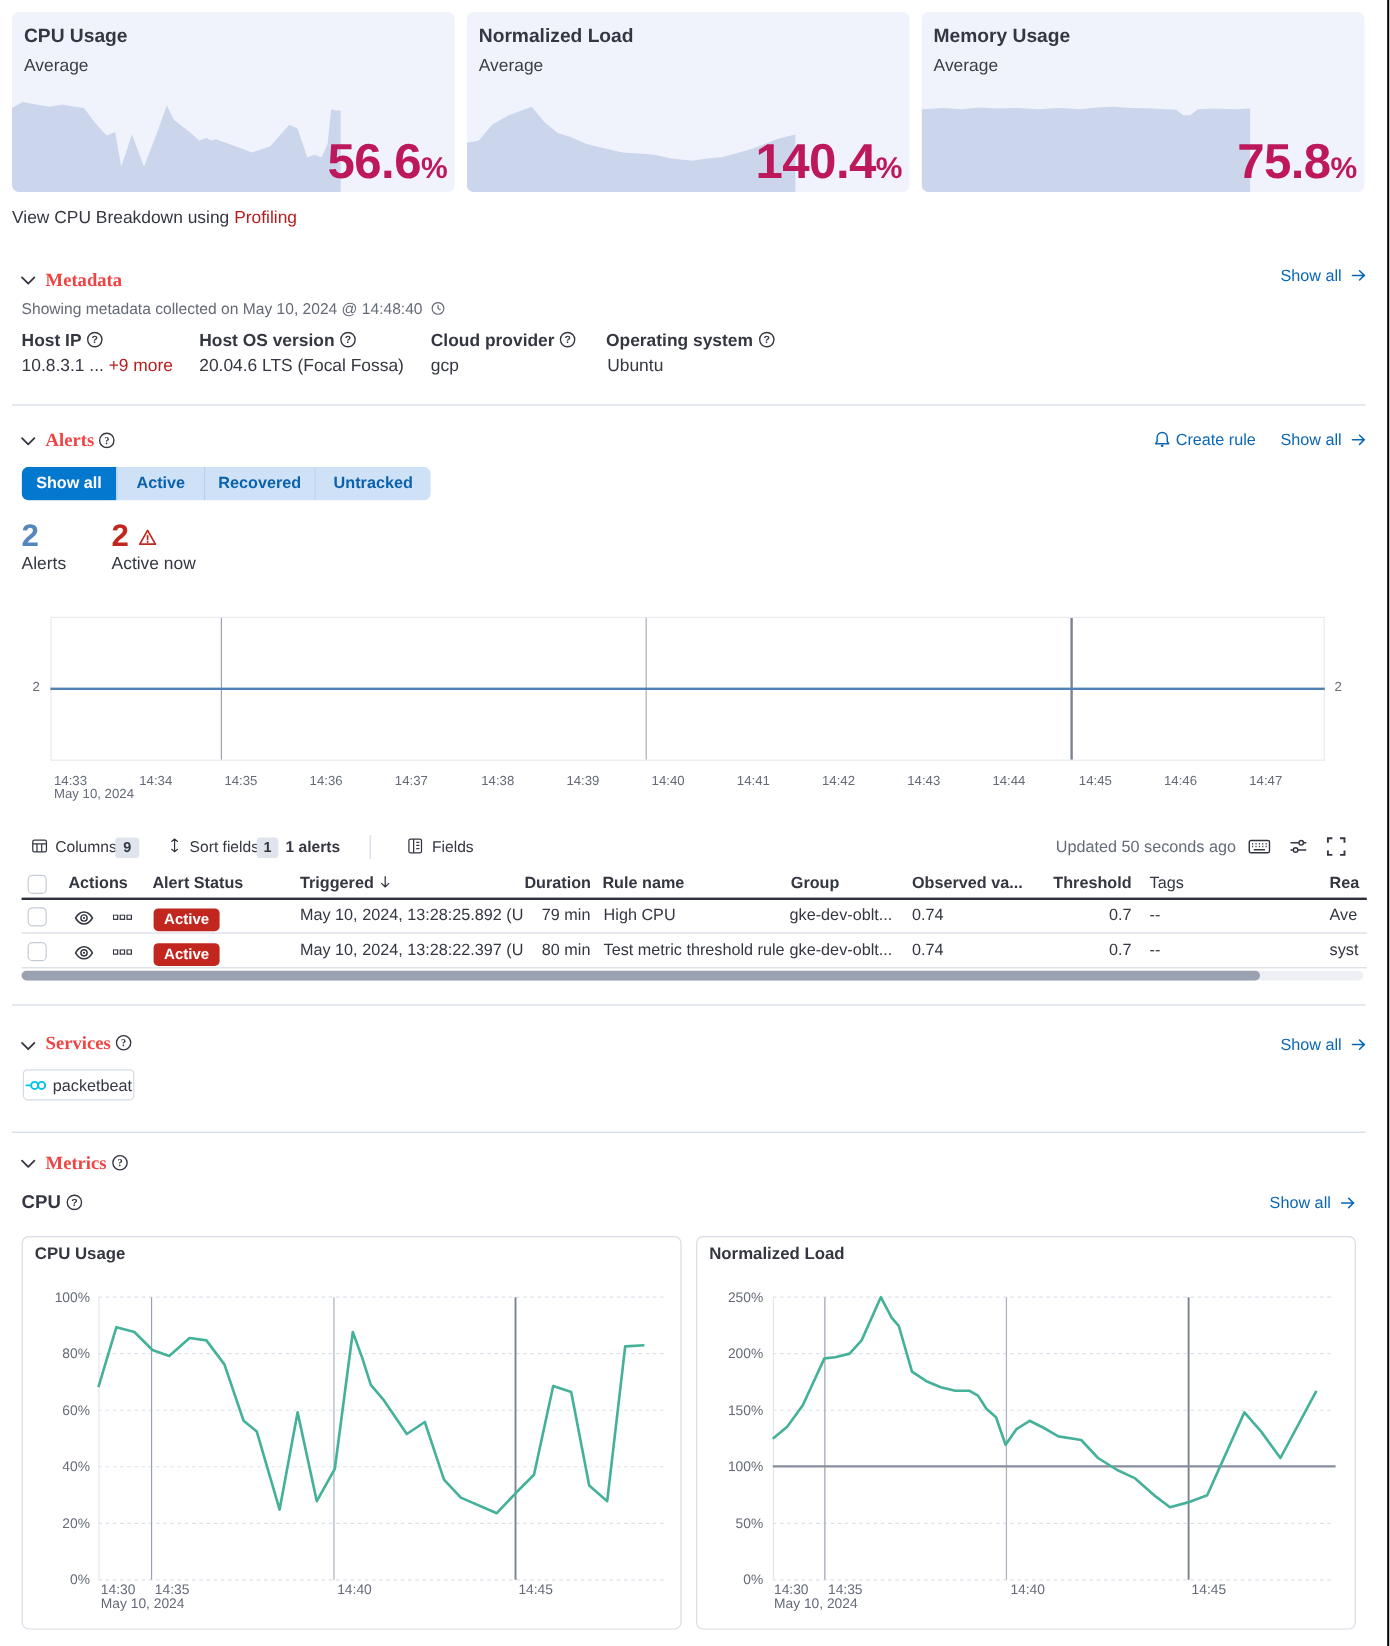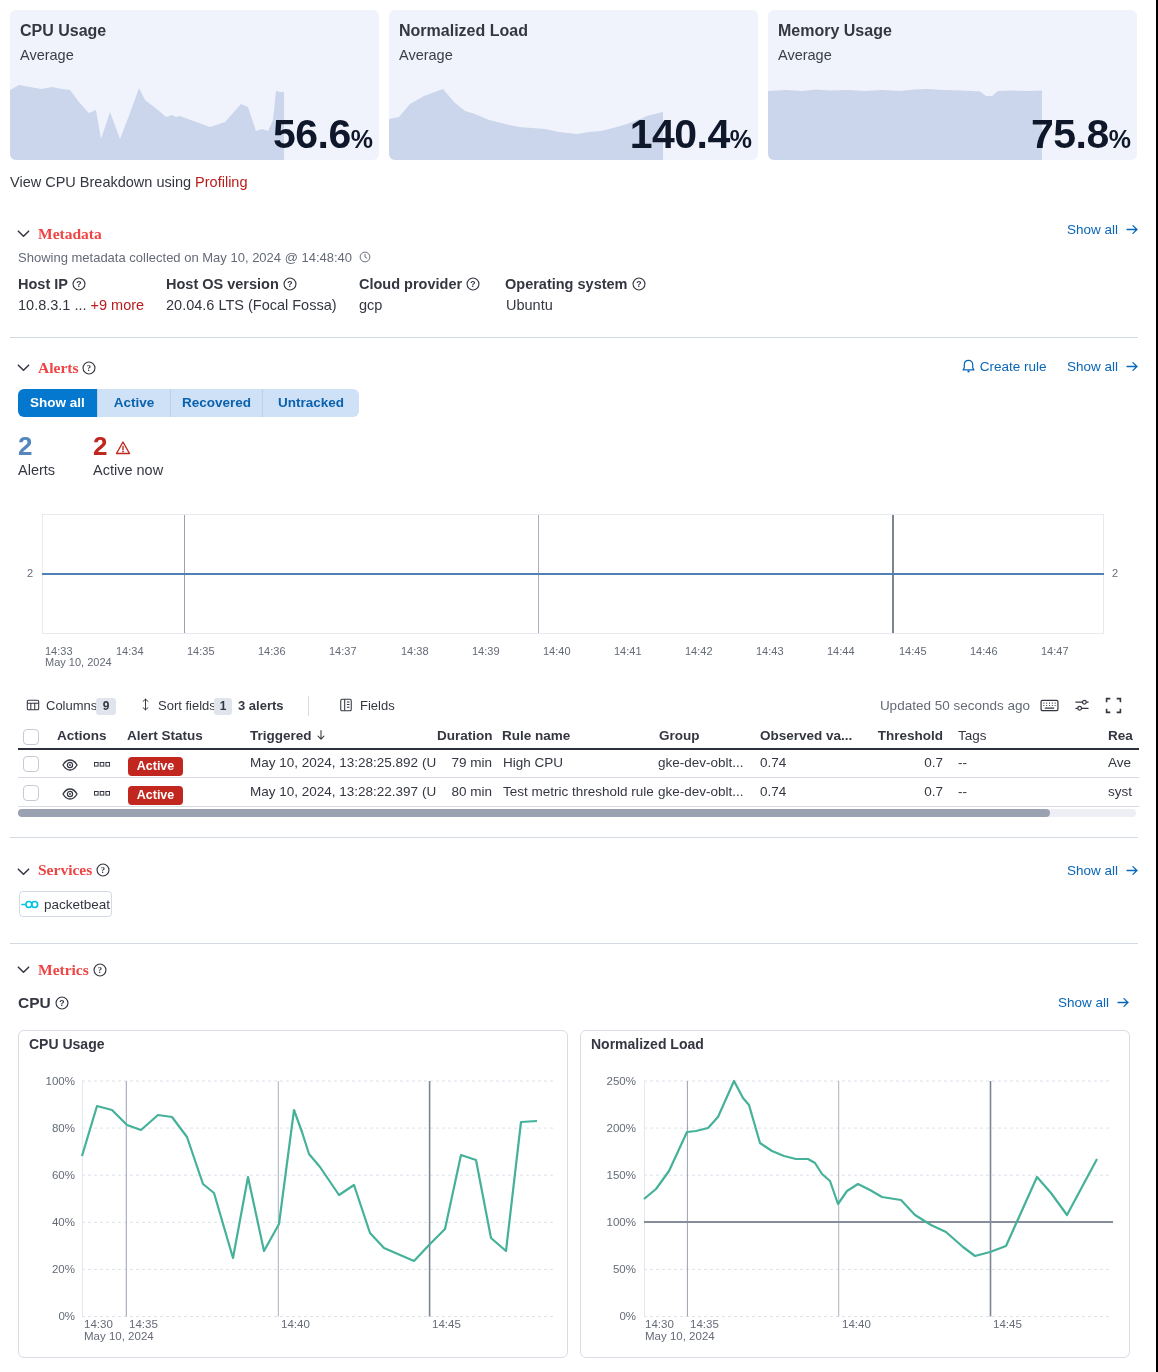--- a/index.html
+++ b/index.html
@@ -8,21 +8,21 @@
   #page { position:relative; width:1158px; height:1372px; overflow:hidden; background:#fff; }
   .abs { position:absolute; }
   .blue { color:#b91c1c; }
   .sub { color:#646a77; }
   .sec-title { font-size:15.5px; font-weight:700; color:#ef4444;font-family:Liberation Serif, serif; }
   .hr { position:absolute; left:10px; width:1128px; height:1px; background:#d3dae6; }
   .showall { position:absolute; font-size:13.5px; font-weight:500; color:#0a66b6; }
   .card { position:relative; height:150px; background:#f0f3fb; border-radius:6px; overflow:hidden; flex:1; }
   .card h3 { position:absolute; top:12px; left:10px; font-size:16px; font-weight:700; color:#343741;}
   .card .avg { position:absolute; top:37px; left:10px; font-size:14.5px; color:#3a3e47; }
-  .card .num { position:absolute; right:6px; bottom:5px; font-size:41px; font-weight:700; color:#0f172a; letter-spacing:-0.5px; line-height:1;}
+  .card .num { position:absolute; right:6px; bottom:5px; font-size:41px; font-weight:700; color:#be185d; letter-spacing:-0.5px; line-height:1;}
   .card .num span { font-size:25px; letter-spacing:0; }
   .card svg { position:absolute; left:0; bottom:0; }
   .chev { width:15px; height:15px; }
   .qm { width:14px; height:14px; vertical-align:-2px; }
 </style>
 </head>
 <body>
 <div id="page">
 
   <div class="abs" style="left:10px; top:10px; width:1127px; display:flex; gap:10px;">
@@ -159,21 +159,21 @@
         <rect x="1.5" y="2.5" width="13" height="11" rx="1.5" fill="none" stroke="#343741" stroke-width="1.2"></rect>
         <path d="M1.5 6 L14.5 6 M5.5 6 L5.5 13.5 M10 6 L10 13.5" stroke="#343741" stroke-width="1.2" fill="none"></path>
       </svg></div>
   <div class="abs" style="left:46px; top:698px; font-size:13px; font-weight:500;">Columns</div>
   <div class="abs" style="left:96px; top:698px; width:20px; height:17px; background:#e0e4ec; border-radius:3px; font-size:12px; font-weight:600; text-align:center; line-height:17px;">9</div>
   <div class="abs" style="left:139px; top:697px;"><svg width="13" height="15" viewBox="0 0 16 16">
         <path d="M8 1.5 L8 14.5 M5 4 L8 1.5 L11 4 M5 12 L8 14.5 L11 12" fill="none" stroke="#343741" stroke-width="1.2" stroke-linecap="round" stroke-linejoin="round"></path>
       </svg></div>
   <div class="abs" style="left:158px; top:698px; font-size:13px; font-weight:500;">Sort fields</div>
   <div class="abs" style="left:214px; top:698px; width:18px; height:17px; background:#e0e4ec; border-radius:3px; font-size:12px; font-weight:600; text-align:center; line-height:17px;">1</div>
-  <div class="abs" style="left:238px; top:698px; font-size:13px; font-weight:700;">3 alerts</div>
+  <div class="abs" style="left:238px; top:698px; font-size:13px; font-weight:700;">1 alerts</div>
   <div class="abs" style="left:308px; top:696px; width:1px; height:20px; background:#d3dae6;"></div>
   <div class="abs" style="left:339px; top:698px;"><svg width="14" height="14" viewBox="0 0 16 16">
         <rect x="2" y="1.5" width="12" height="13" rx="1.5" fill="none" stroke="#343741" stroke-width="1.2"></rect>
         <path d="M6.5 1.5 L6.5 14.5 M9 4.5 L12 4.5 M9 7.5 L12 7.5 M9 10.5 L12 10.5" stroke="#343741" stroke-width="1.2" fill="none"></path>
       </svg></div>
   <div class="abs" style="left:360px; top:698px; font-size:13px; font-weight:500;">Fields</div>
   <div class="abs sub" style="right:128px; top:698px; font-size:13.5px;">Updated 50 seconds ago</div>
   <div class="abs" style="left:1040px; top:698px;"><svg width="19" height="15" viewBox="0 0 20 16">
         <rect x="1" y="2.5" width="18" height="11" rx="1.5" fill="none" stroke="#343741" stroke-width="1.3"></rect>
         <path d="M3.5 5.5 h1 M6.5 5.5 h1 M9.5 5.5 h1 M12.5 5.5 h1 M15.5 5.5 h1 M3.5 8 h1 M6.5 8 h1 M9.5 8 h1 M12.5 8 h1 M15.5 8 h1 M5 10.8 h10" stroke="#343741" stroke-width="1.3"></path>

